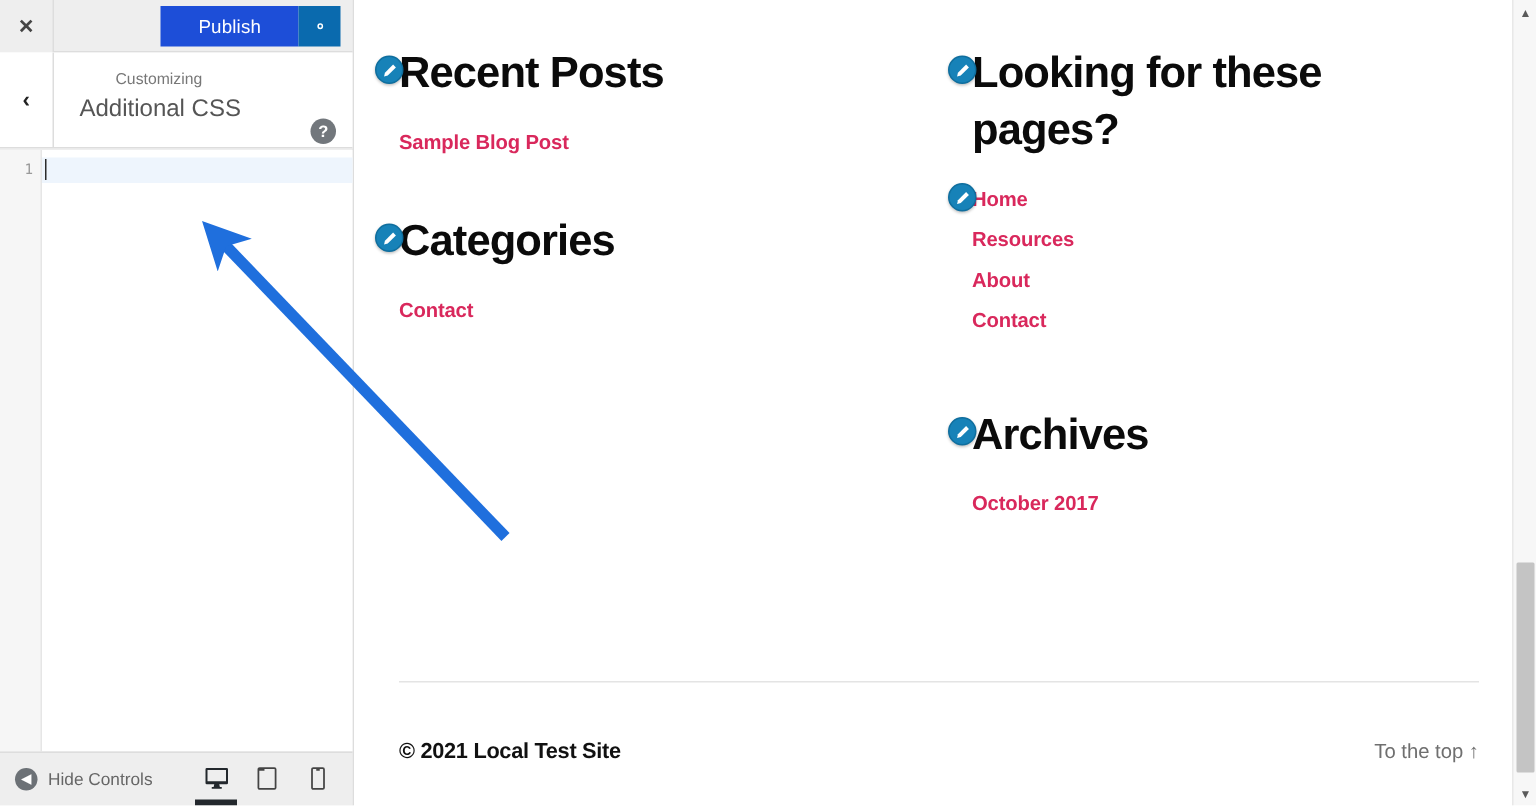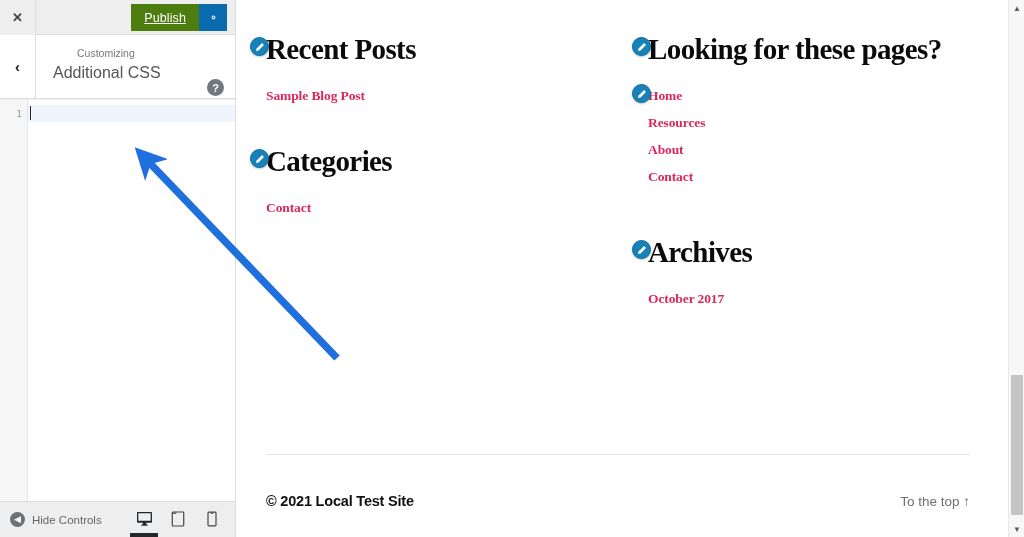--- a/index.html
+++ b/index.html
@@ -33,28 +33,27 @@
     border-right: 1px solid #dddddd;
     display: flex; align-items: center; justify-content: center;
     color: #444; font-size: 13px; font-weight: bold;
     cursor: pointer;
   }
   .publish-wrap {
     position: absolute; right: 8px; top: 4px;
     display: flex; height: 27px;
   }
   .publish-btn {
-    background: #4d7c0f;
+    background: #1d4ed8;
     color: #ffffff;
     font-size: 12.5px;
-    padding: 0 13px;
+    padding: 0 25px;
     display: flex; align-items: center;
     cursor: pointer;
     letter-spacing: .1px;
-    text-decoration: underline;
   }
   .publish-gear {
     background: #0a6aae;
     width: 28px;
     display: flex; align-items: center; justify-content: center;
     cursor: pointer;
   }
   .gear-glyph {
     width: 11px; height: 11px; position: relative;
   }
@@ -162,21 +161,21 @@
     position: absolute; left: 236px; top: 0;
     width: 772px; height: 537px;
     background: #ffffff;
     overflow: hidden;
   }
   .preview-inner {
     position: relative;
     padding: 30px 30px 0 30px;
     height: 100%;
   }
-  .cols { display: flex; gap: 52px; font-family: Liberation Serif, serif; }
+  .cols { display: flex; gap: 52px; }
   .col { width: 340px; position: relative; }
 
   .widget { position: relative; margin-bottom: 34px; }
   .widget-title {
     font-size: 29px; line-height: 38px;
     font-weight: 800; color: #0b0b0b;
     letter-spacing: -0.6px;
   }
   .widget-list { list-style: none; margin-top: 18px; }
   .widget-list li { margin-bottom: 8px; }
@@ -195,21 +194,21 @@
     display: flex; align-items: center; justify-content: center;
     cursor: pointer;
     box-shadow: 0 1px 2px rgba(0,0,0,.25);
   }
   .edit-pin svg { display: block; }
   .pin-title { left: -16px; top: 7px; }
   .pin-nav { left: -16px; top: -2px; }
 
   
   .site-footer {
-    position: absolute; left: 30px; right: 38px; bottom: 28px;
+    position: absolute; left: 30px; right: 22px; bottom: 28px;
   }
   .footer-rule {
     border-top: 1px solid #e4e4e4; margin-bottom: 38px;
   }
   .footer-row {
     display: flex; align-items: baseline;
   }
   .footer-copy {
     font-size: 14.5px; font-weight: 700; color: #111111;
     letter-spacing: -0.2px;

